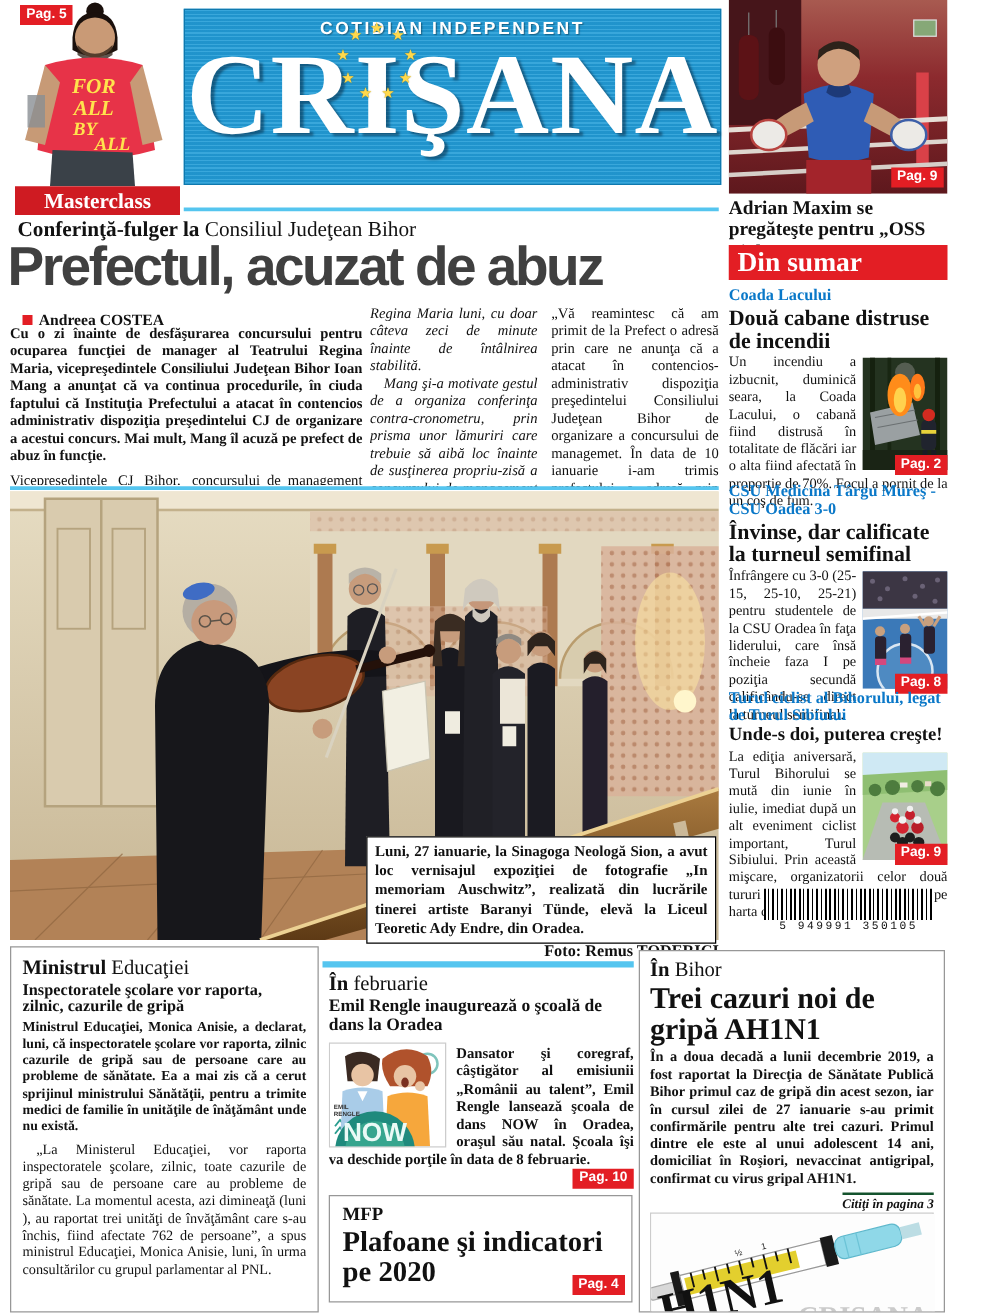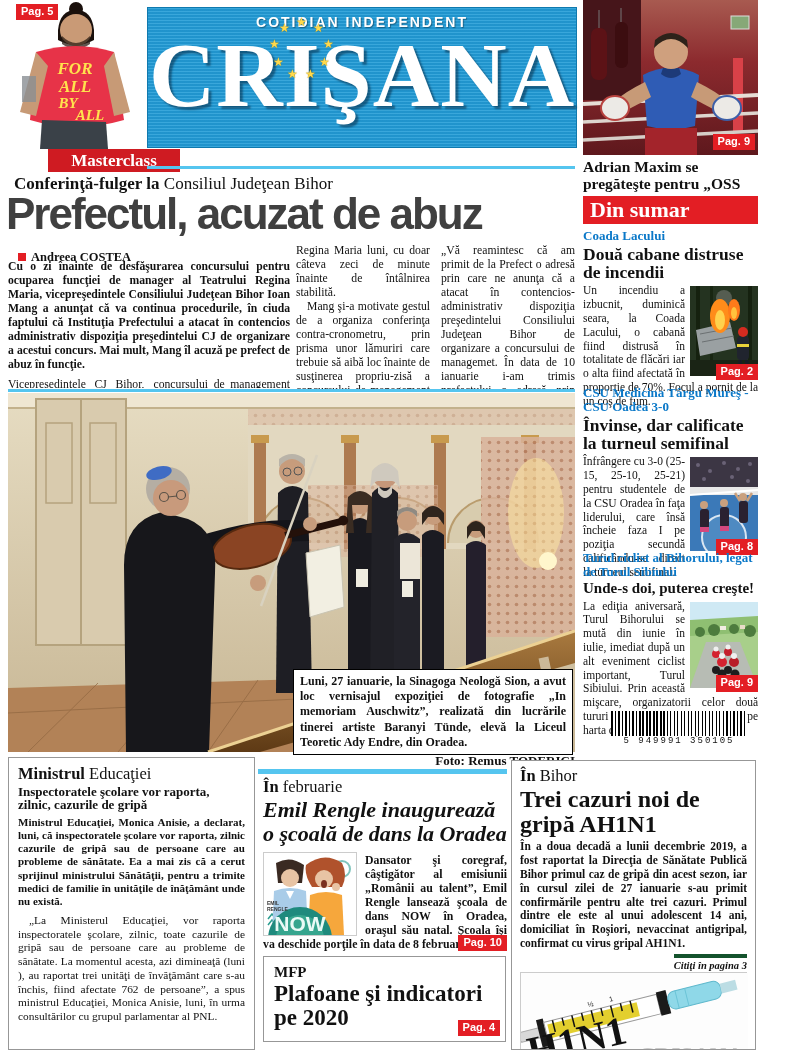--- a/index.html
+++ b/index.html
@@ -21,41 +21,41 @@
   
   .kicker{font-size:17px;}
   .kicker b{font-weight:bold;}
   h1.main{margin:0;font:bold 44px/0.95 "Liberation Sans",sans-serif;letter-spacing:-2px;color:#404040;}
   .sq{display:inline-block;width:8px;height:8px;background:#e31e24;margin-right:5px;}
   .byline{font-weight:bold;font-size:12.5px;}
   .jtext{font-size:11.7px;line-height:1.2;text-align:justify;margin:0;}
   .indent{text-indent:11px;}
   .boldp{font-weight:bold;}
   .twocol{columns:2;column-gap:9px;margin-top:6px;}
-  .cont{float:right;border-top:4px solid #14532d;font:bold italic 10.5px/1.3 "Liberation Serif",serif;
+  .cont{float:right;border-top:2px solid #14532d;font:bold italic 10.5px/1.3 "Liberation Serif",serif;
         padding-top:1px;margin-top:3px;}
   
   .capbox{position:absolute;background:#fff;border:1px solid #000;padding:4px 6px;
           font-weight:bold;font-size:12px;line-height:1.27;text-align:justify;}
   .credit{font-weight:bold;font-size:13px;text-align:right;}
   
   .boxed{border:1px solid #979797;background:#fff;}
   .bkick{font-size:16.5px;}
   .bhead{margin:1px 0 4px;font-weight:bold;line-height:1.03;}
   
   .bxhead{font-weight:bold;font-size:15.5px;line-height:1.12;}
   .sumbar{background:#e31e24;color:#fff;font:bold 22px/28px "Liberation Serif",serif;padding-left:7px;}
   .bluek{color:#0a78c8;font-weight:bold;font-size:13px;line-height:1.08;}
   .shead{font-weight:bold;font-size:17.5px;line-height:1.04;margin:2px 0 3px;}
   .shead.small{font-size:15px;}
   .sbody{font-size:11.5px;line-height:1.2;text-align:justify;margin:0;}
   .sphoto{float:right;margin:2px 0 2px 5px;position:relative;}
   .bars{height:25px;background:repeating-linear-gradient(90deg,#000 0 1.5px,#fff 1.5px 3.5px,#000 3.5px 4.5px,#fff 4.5px 7px);}
   .digits{font:9px/1.3 "Liberation Mono",monospace;letter-spacing:2px;text-align:center;}
-  .pbanner{background:#cf1b22;color:#fff;text-align:center;font:bold 17px/23px "Liberation Serif",serif;margin-left:36px;}
+  .pbanner{background:#cf1b22;color:#fff;text-align:center;font:bold 17px/23px "Liberation Serif",serif;}
   svg{display:block;}
 </style>
 </head>
 <body>
 
 <div class="page">
 
   <div class="abs" style="left:2px;top:0;width:142px;height:174px;">
     <svg width="142" height="149" viewBox="0 0 142 149">
       <rect width="142" height="149" fill="#ffffff"></rect>
@@ -101,21 +101,21 @@
   <h1 class="main abs" style="left:6px;top:193px;width:572px;">Prefectul, acuzat de abuz</h1>
   <div class="abs" style="left:18px;top:247px;">
     <span class="sq"></span><span class="byline">Andreea COSTEA</span>
   </div>
   <div class="abs" style="left:8px;top:260px;width:282px;height:128px;overflow:hidden;">
     <p class="jtext boldp">Cu o zi înainte de desfăşurarea concursului pentru ocuparea funcţiei de manager al Teatrului Regina Maria, vicepreşedintele Consiliului Judeţean Bihor Ioan Mang a anunţat că va continua procedurile, în ciuda faptului că Instituţia Prefectului a atacat în contencios administrativ dispoziţia preşedintelui CJ de organizare a acestui concurs. Mai mult, Mang îl acuză pe prefect de abuz în funcţie.</p>
     <div class="twocol">
       <p class="jtext">Vicepreşedintele CJ Bihor, Ioan Mang, a convocat presa la o conferinţă pe tema concursului de management la Teatrul</p>
     </div>
   </div>
-  <div class="abs" style="left:296px;top:244px;width:134px;height:148px;overflow:hidden;">
+  <div class="abs" style="left:296px;top:244px;width:134px;height:148px;overflow:hidden;font-style:italic;">
     <p class="jtext">Regina Maria luni, cu doar câteva zeci de minute înainte de întâlnirea stabilită.</p>
     <p class="jtext indent">Mang şi-a motivate gestul de a organiza conferinţa contra-cronometru, prin prisma unor lămuriri care trebuie să aibă loc înainte de susţinerea propriu-zisă a concursului de management la teatru.</p>
   </div>
   <div class="abs" style="left:441px;top:244px;width:134px;height:148px;overflow:hidden;">
     <p class="jtext">„Vă reamintesc că am primit de la Prefect o adresă prin care ne anunţa că a atacat în contencios-administrativ dispoziţia preşedintelui Consiliului Judeţean Bihor de organizare a concursului de managemet. În data de 10 ianuarie i-am trimis prefectului o adresă prin care...</p>
 
   </div>
   <div class="cyan abs" style="left:8px;top:389px;width:567px;height:3px;"></div>
 
   <div class="abs" style="left:8px;top:393px;width:567px;height:359px;">
@@ -239,21 +239,21 @@
     <p class="jtext boldp" style="font-size:11px;">Ministrul Educaţiei, Monica Anisie, a declarat, luni, că inspectoratele şcolare vor raporta, zilnic cazurile de gripă sau de persoane care au probleme de sănătate. Ea a mai zis că a cerut sprijinul ministrului Sănătăţii, pentru a trimite medici de familie în unităţile de înăţământ unde nu există.</p>
     <p class="jtext indent" style="font-size:11.4px;margin-top:6px;">„La Ministerul Educaţiei, vor raporta inspectoratele şcolare, zilnic, toate cazurile de gripă sau de persoane care au probleme de sănătate. La momentul acesta, azi dimineaţă (luni ), au raportat trei unităţi de învăţământ care s-au închis, fiind afectate 762 de persoane”, a spus ministrul Educaţiei, Monica Anisie, luni, în urma consultărilor cu grupul parlamentar al PNL.</p>
 
   </div>
 
   <div class="abs" style="left:263px;top:777px;width:244px;height:176px;">
     <div class="bkick">
       <b>În</b>
       <span>februarie</span>
     </div>
-    <div class="bhead" style="font-size:22px;line-height:1.08;font-style:italic;">Emil Rengle inaugurează o şcoală de dans la Oradea</div>
+    <div class="bhead" style="font-size:14px;line-height:1.08;">Emil Rengle inaugurează o şcoală de dans la Oradea</div>
     <div style="overflow:hidden;">
       <div style="float:left;width:92px;height:82px;border:1px solid #ccc;margin:2px 8px 0 0;">
         <svg width="92" height="82" viewBox="0 0 92 82">
           <rect width="92" height="82" fill="#ffffff"></rect>
           <circle cx="78" cy="16" r="8" fill="none" stroke="#2a9d8f" stroke-width="2" opacity="0.6"></circle>
           <path d="M4 66 l4 -5 4 5 4 -5 4 5" stroke="#2a9d8f" stroke-width="1.5" fill="none"></path>
           <path d="M4 72 l4 -5 4 5 4 -5 4 5" stroke="#2a9d8f" stroke-width="1.5" fill="none"></path>
           <path d="M12 10 Q26 2 40 12 L38 30 L14 30 Z" fill="#3a2a22"></path>
           <circle cx="26" cy="25" r="9" fill="#e8c4a4"></circle>
           <path d="M10 38 Q26 32 42 38 L44 82 L8 82 Z" fill="#a9cce8"></path>

